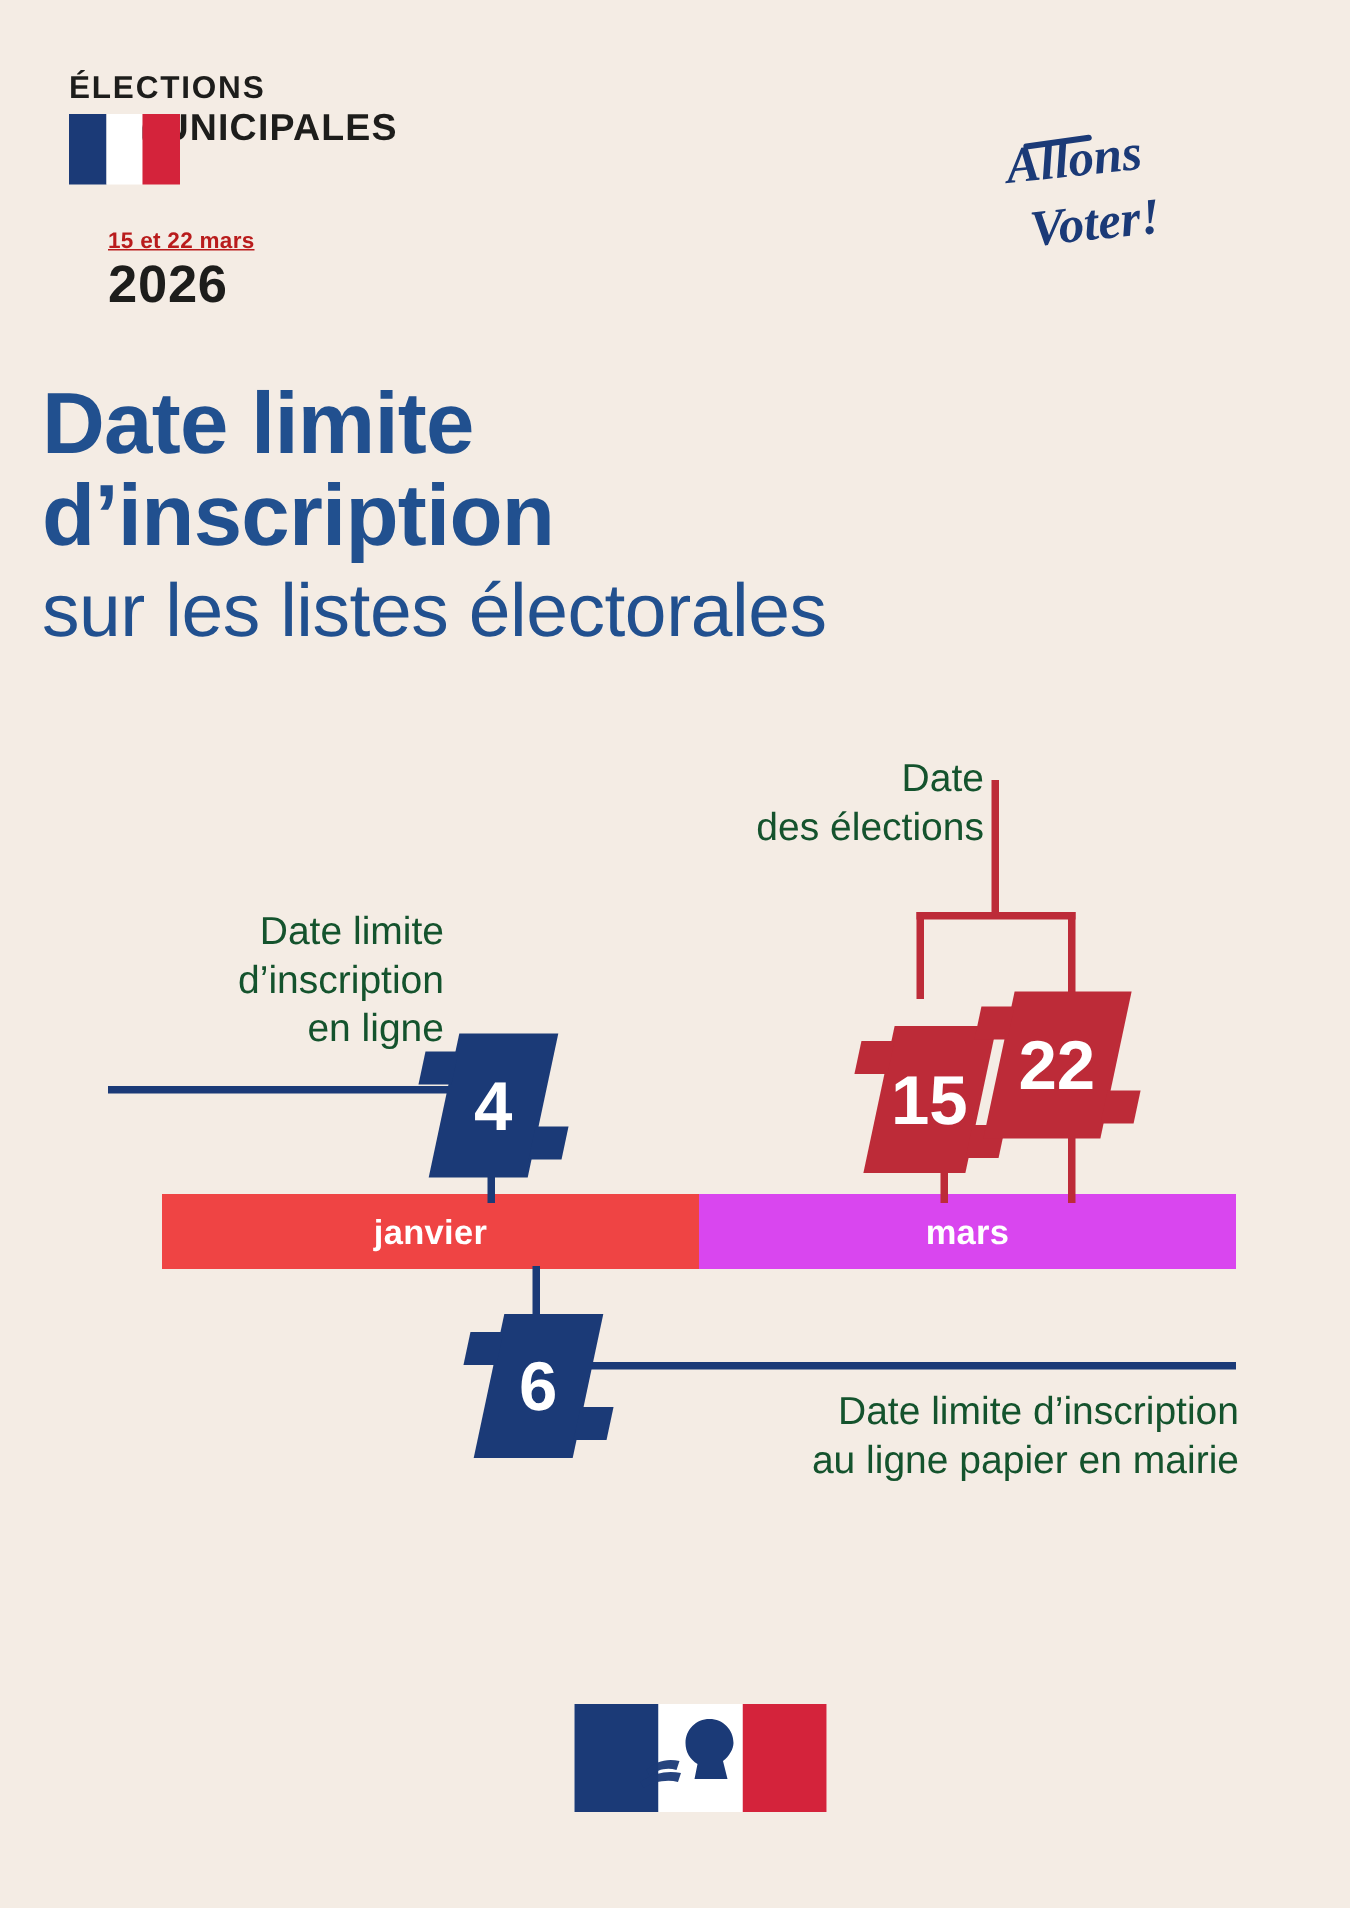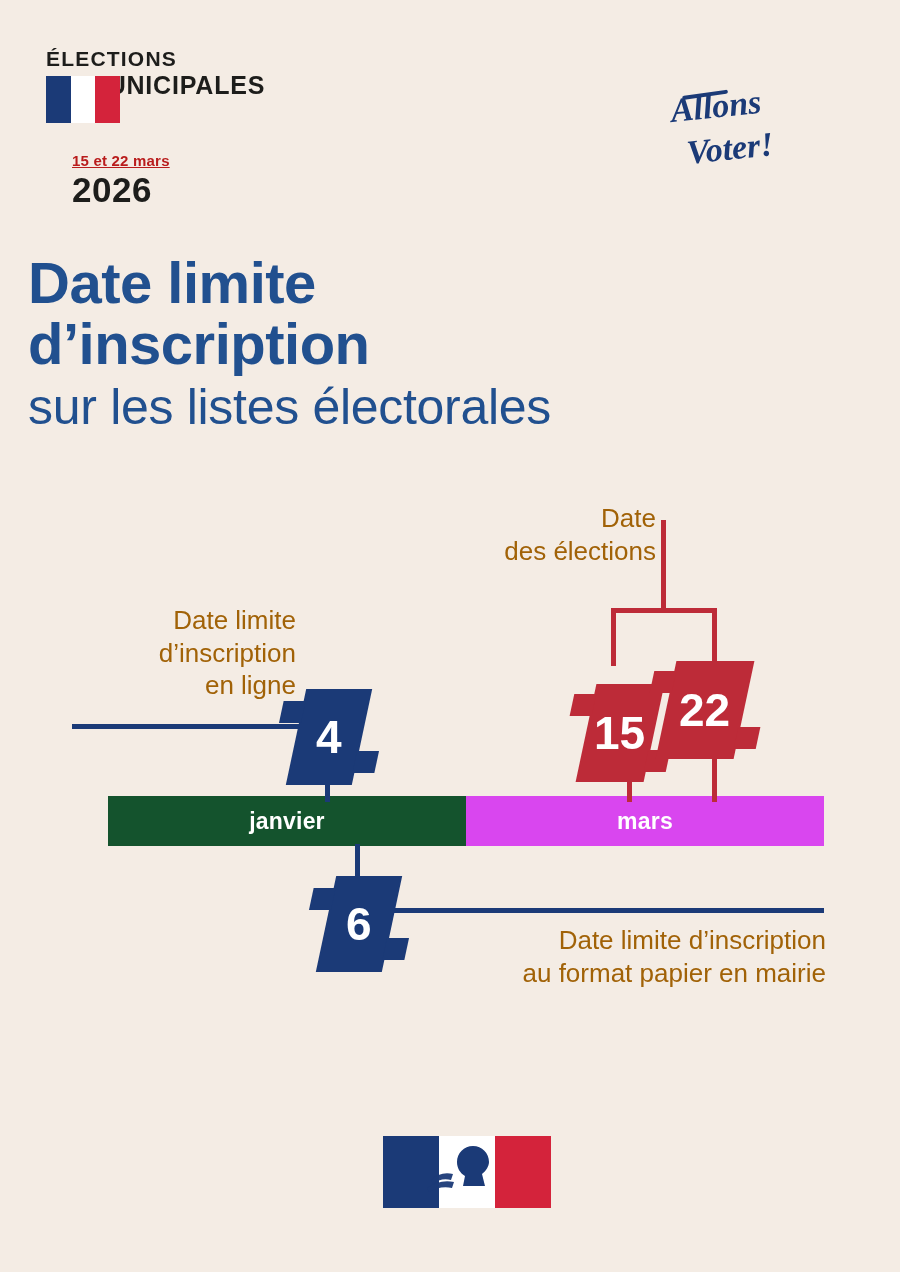--- a/index.html
+++ b/index.html
@@ -132,21 +132,21 @@
   .month {
     flex: 1 1 33.33%;
     color: #ffffff;
     font-size: 23px;
     font-weight: 700;
     display: flex;
     align-items: center;
     justify-content: center;
     letter-spacing: .2px;
   }
-  .month.jan { background: #14532d; margin-left: 36px; }
+  .month.jan { background: #ef4444; margin-left: 36px; }
   .month.fev { background: #1b3a77; }
   .month.mar { background: #d946ef; }
 
   
   .line {
     position: absolute;
     background: #1b3a77;
   }
   .line.red { background: #bd2b38; }
 
@@ -213,21 +213,21 @@
     content: "";
     position: absolute;
     background: #bd2b38;
   }
   .badge-22::before { width: 22px; height: 22px; left: -20px; top: 10px; }
   .badge-22::after  { width: 22px; height: 22px; right: -20px; bottom: 10px; }
 
   
   .label {
     position: absolute;
-    color: #a16207;
+    color: #14532d;
     line-height: 1.25;
   }
   .label.online {
     left: 56px; top: 108px;
     width: 240px;
     text-align: right;
     font-size: 26px;
   }
   .label.elections {
     left: 420px; top: 6px;
@@ -334,21 +334,21 @@
     <div><b>en ligne</b></div>
   </div>
 
   <div class="label elections">
     <div class="reg">Date</div>
     <div><b>des élections</b></div>
   </div>
 
   <div class="label paper">
     <div><span class="reg">Date limite d’</span><b>inscription</b></div>
-    <div><span class="reg">au format </span><b>papier en mairie</b></div>
+    <div><span class="reg">au ligne </span><b>papier en mairie</b></div>
   </div>
 </div>
 
 <div class="footer-logo">
   <div class="fl"></div>
   <div class="fw">
     <svg width="120" height="64" viewBox="0 0 120 64" xmlns="http://www.w3.org/2000/svg">
       <g fill="#1b3a77">
         <path d="M62 6c-9 0-16 7-16 16 0 6 3 11 8 14l-2 10h22l-3-12c4-3 7-8 7-12 0-9-7-16-16-16z"></path>
         <path d="M20 40c6-6 14-8 22-6l-2 6c-7-2-13 0-18 4z" opacity="0.95"></path>

